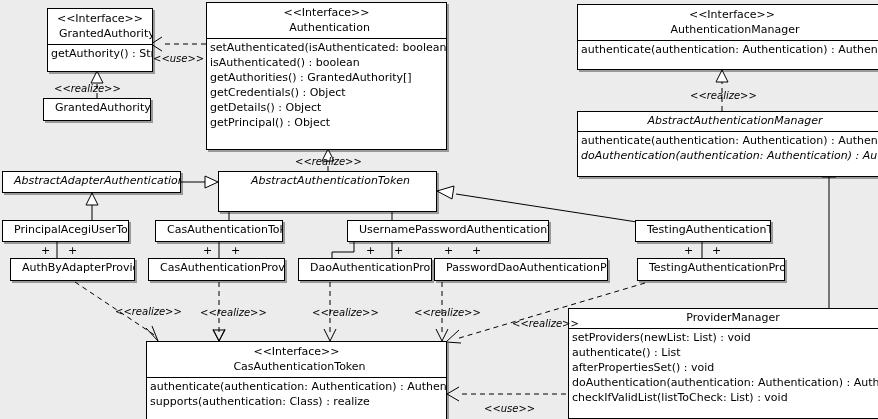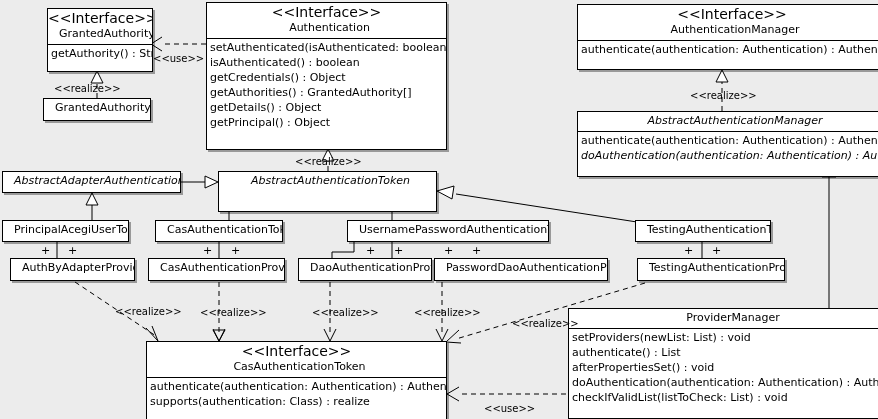--- a/index.html
+++ b/index.html
@@ -19,21 +19,21 @@
   .uml-box {
     position: absolute;
     box-sizing: border-box;
     background: #ffffff;
     border: 1px solid #000000;
     box-shadow: 2px 2px 0 rgba(0,0,0,0.35);
     overflow: hidden;
   }
   .stereo {
     text-align: center;
-    font-size: 14px;
+    font-size: 11px;
     line-height: 13px;
     padding-top: 3px;
     white-space: nowrap;
     color: #000;
   }
   .cname {
     text-align: center;
     font-size: 11px;
     line-height: 14px;
     padding: 2px 5px 3px 11px;
@@ -57,20 +57,21 @@
   }
   .member.abstract { font-style: italic; }
 
   .lbl {
     position: absolute;
     font-size: 10px;
     line-height: 11px;
     white-space: nowrap;
     color: #000;
     background: transparent;
+    font-style: italic;
   }
   .plus {
     position: absolute;
     font-size: 11px;
     line-height: 11px;
     color: #000;
   }
   svg.edges {
     position: absolute;
     left: 0; top: 0;
@@ -165,22 +166,22 @@
     <div class="cname">GrantedAuthorityImpl</div>
   </div>
 
   <div class="uml-box" style="left:206px; top:2px; width:241px; height:148px;">
     <div class="stereo">&lt;&lt;Interface&gt;&gt;</div>
     <div class="cname">Authentication</div>
     <div class="divider"></div>
     <div class="members">
       <div class="member">setAuthenticated(isAuthenticated: boolean) : void</div>
       <div class="member">isAuthenticated() : boolean</div>
+      <div class="member">getAuthorities() : GrantedAuthority[]</div>
       <div class="member">getCredentials() : Object</div>
-      <div class="member">getAuthorities() : GrantedAuthority[]</div>
       <div class="member">getDetails() : Object</div>
       <div class="member">getPrincipal() : Object</div>
     </div>
   </div>
 
   <div class="uml-box" style="left:577px; top:4px; width:310px; height:66px;">
     <div class="stereo">&lt;&lt;Interface&gt;&gt;</div>
     <div class="cname">AuthenticationManager</div>
     <div class="divider"></div>
     <div class="members">

